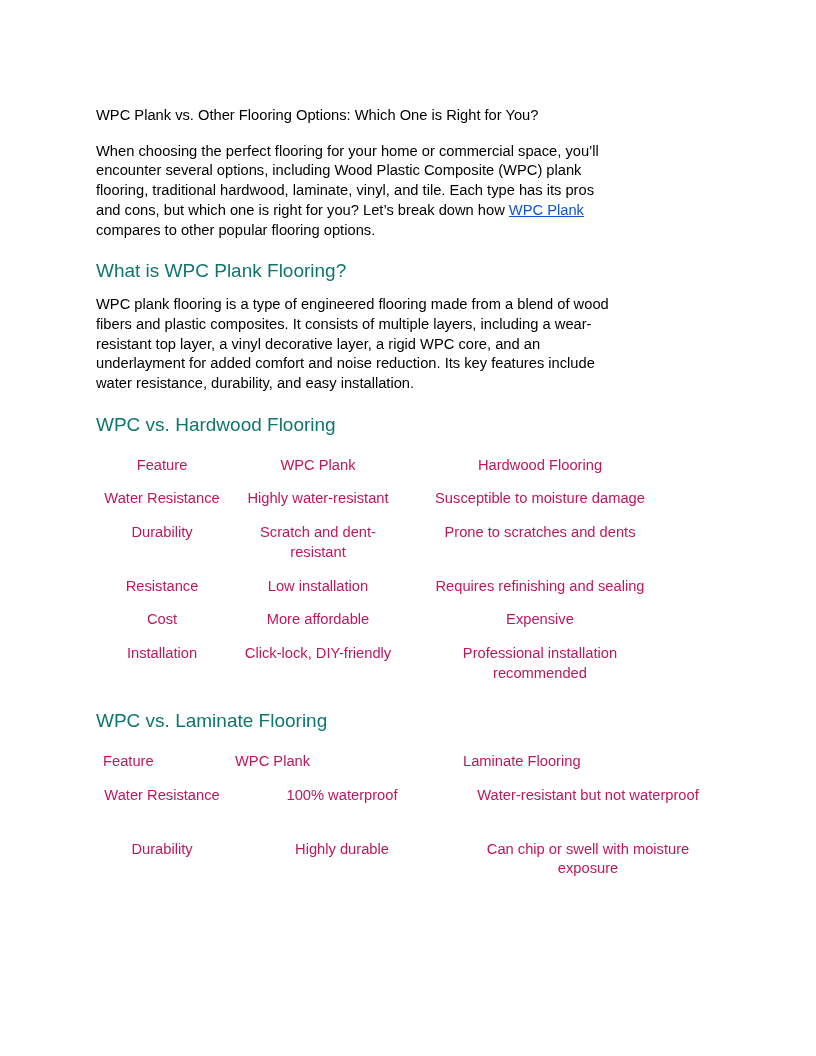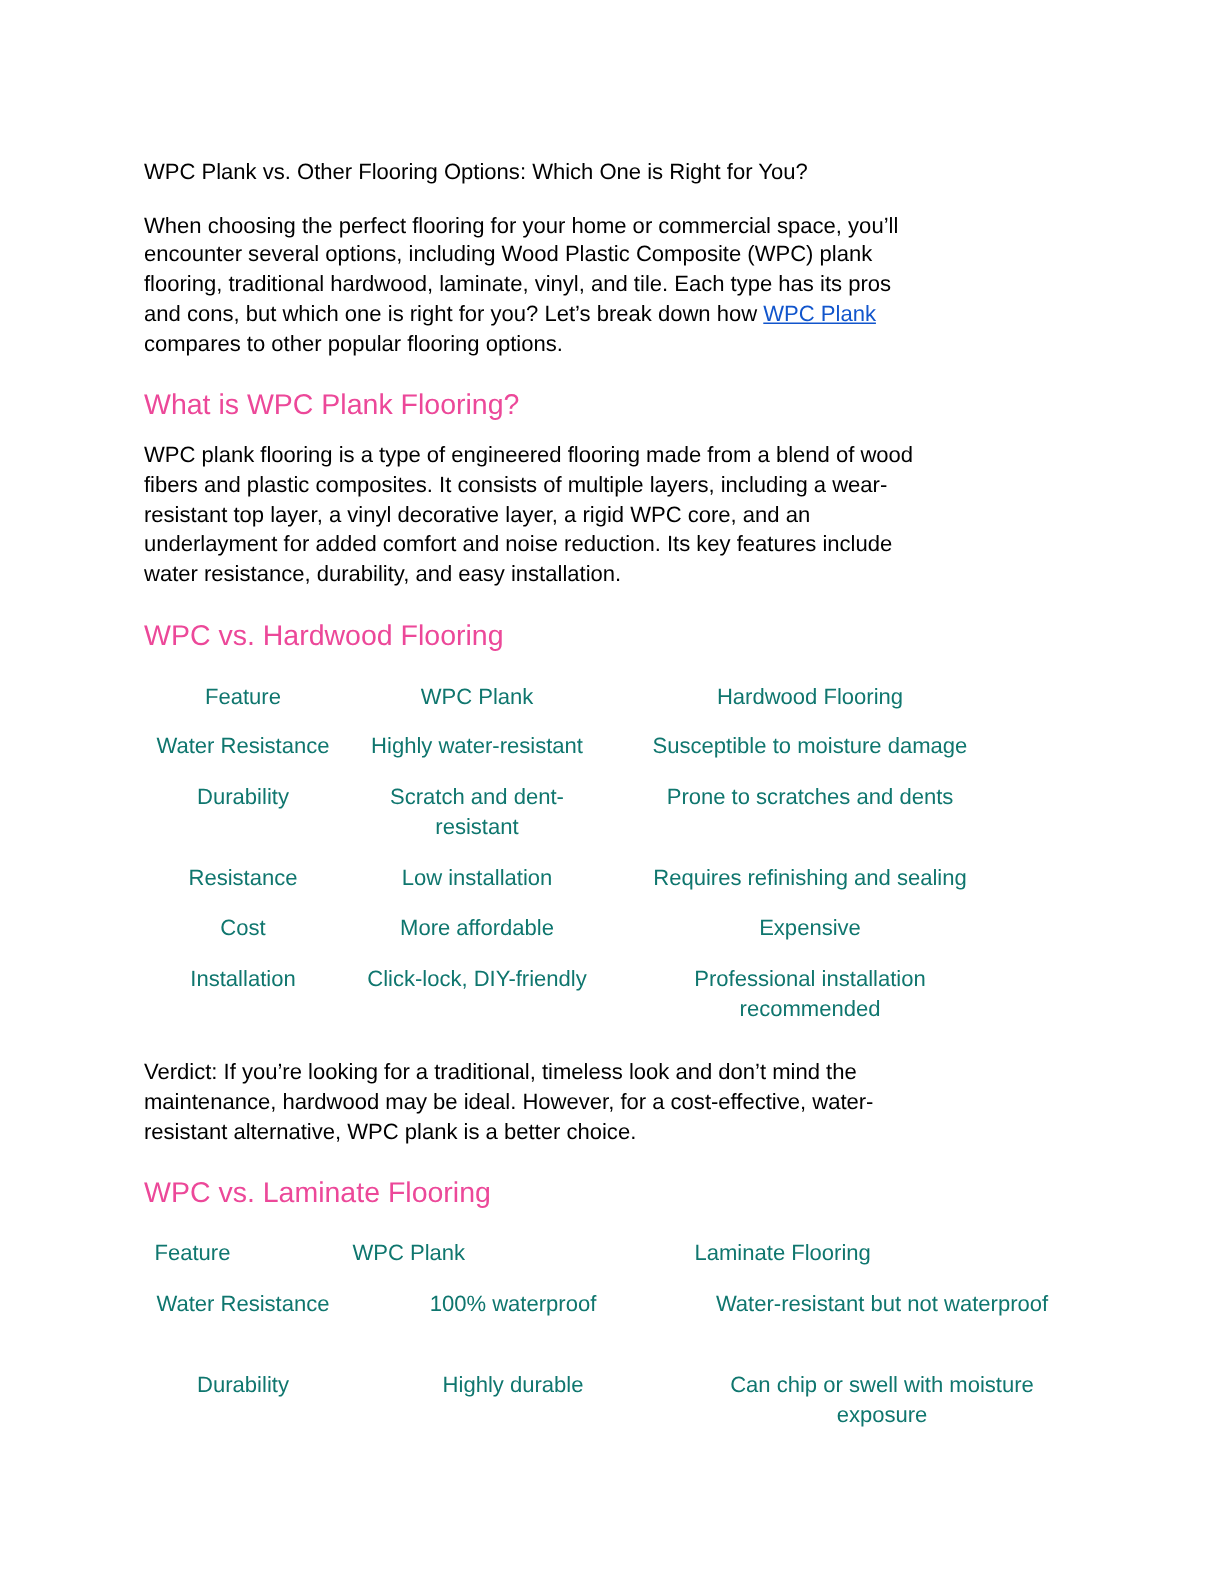--- a/index.html
+++ b/index.html
@@ -20,21 +20,21 @@
     color: #000000;
     overflow: hidden;
   }
   p.body-text {
     margin: 0 0 16px 0;
   }
   h2.doc-heading {
     font-size: 19px;
     line-height: 25px;
     font-weight: 400;
-    color: #ec4899;
+    color: #0f766e;
     margin: 18px 0 12px 0;
   }
   a.doc-link {
     color: #1155cc;
     text-decoration: underline;
     cursor: pointer;
   }
   table.doc-table {
     border-collapse: collapse;
     table-layout: fixed;
@@ -48,21 +48,21 @@
   .t2 col.c1 { width: 132px; }
   .t2 col.c2 { width: 228px; }
   .t2 col.c3 { width: 264px; }
   table.doc-table th,
   table.doc-table td {
     padding: 7px;
     vertical-align: top;
     font-weight: 400;
     font-size: 14.7px;
     line-height: 19.7px;
-    color: #0f766e;
+    color: #be185d;
     margin-left: 48px;
   }
   table.t1 th { text-align: center; }
   table.t2 th { text-align: left; }
   table.doc-table td { text-align: center; }
   tr.tall-row td { padding-bottom: 27px; }
 </style>
 </head>
 <body>
 
@@ -113,21 +113,20 @@
         <td>Expensive</td>
       </tr>
       <tr>
         <td>Installation</td>
         <td>Click-lock, DIY-friendly</td>
         <td>Professional installation recommended</td>
       </tr>
     </tbody>
   </table>
 
-  <p class="body-text">Verdict: If you’re looking for a traditional, timeless look and don’t mind the maintenance, hardwood may be ideal. However, for a cost-effective, water-resistant alternative, WPC plank is a better choice.</p>
 
   <h2 class="doc-heading">WPC vs. Laminate Flooring</h2>
 
   <table class="doc-table t2">
     <colgroup>
         <col class="c1">
         <col class="c2">
         <col class="c3">
       </colgroup>
     <thead>

